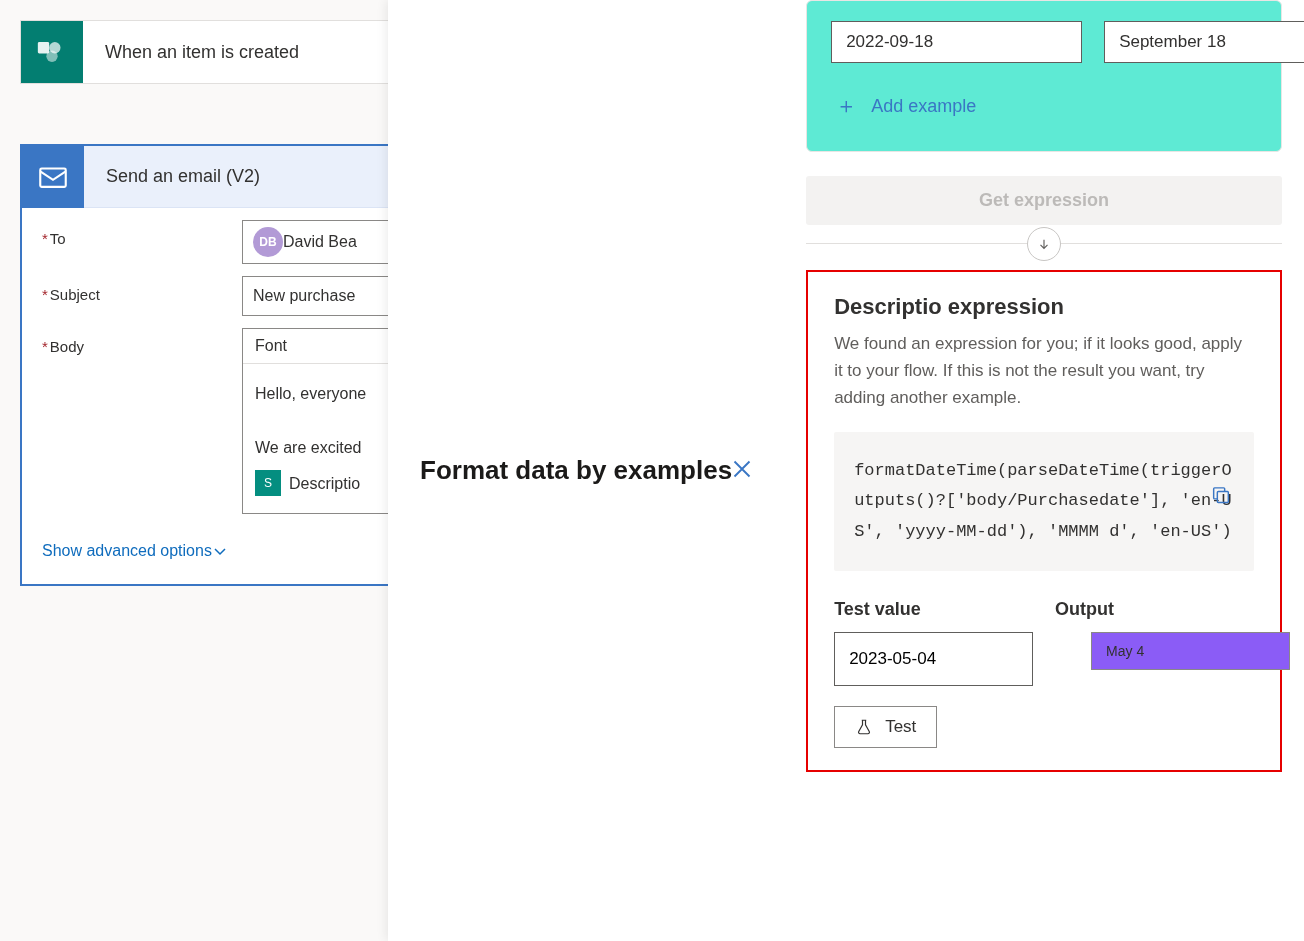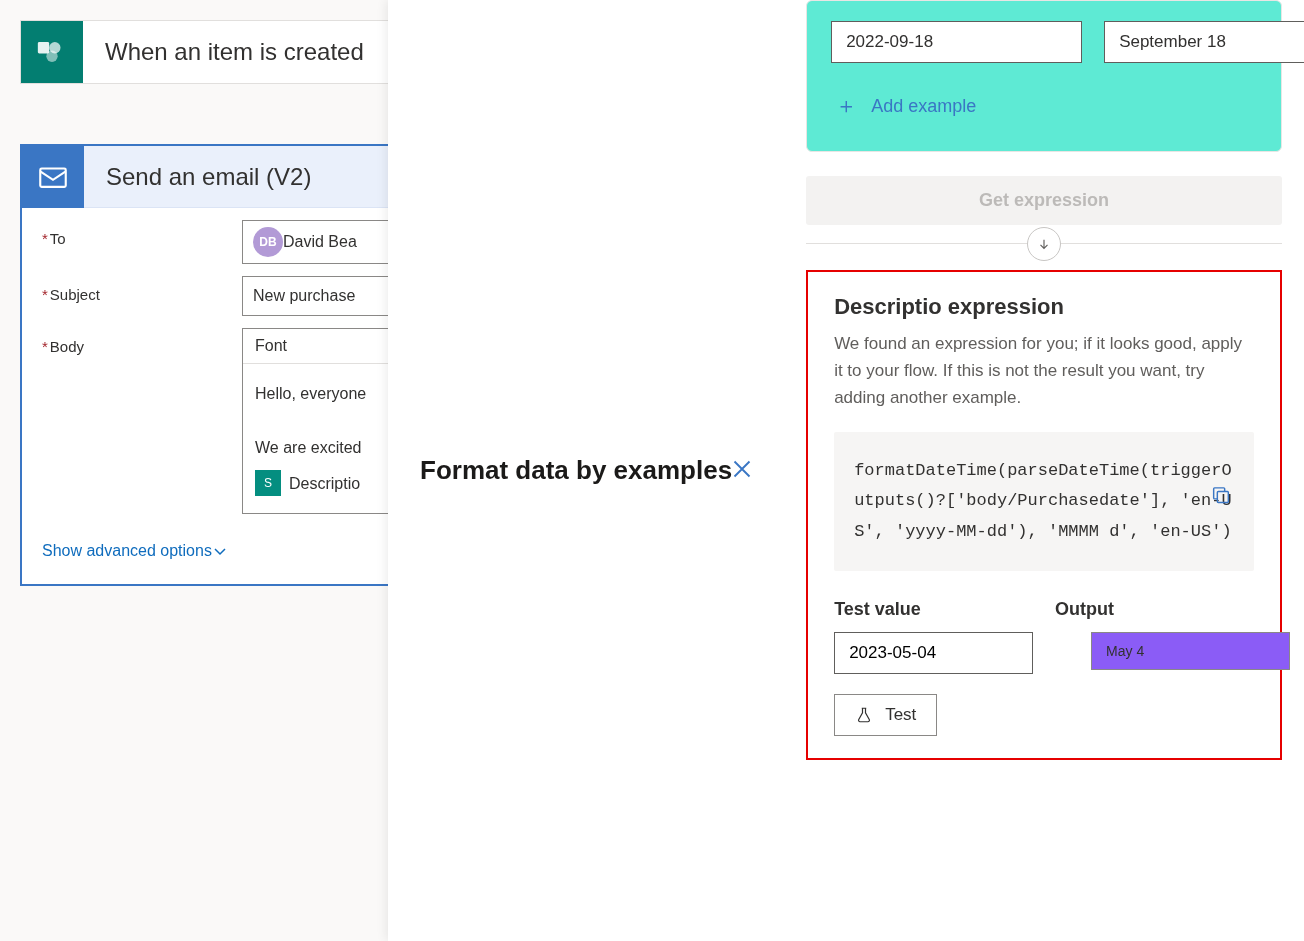--- a/index.html
+++ b/index.html
@@ -8,21 +8,21 @@
     
     .flow-canvas { position: absolute; left: 0; top: 0; bottom: 0; right: 0; padding: 20px; }
     .trigger-card, .action-card { background: #fff; border: 1px solid #e1dfdd; margin-bottom: 60px; width: 680px; }
     .trigger-card { margin-left: 0; }
     .card-header { display: flex; align-items: center; height: 62px; }
     .trigger-header { }
     .trigger-icon, .action-icon { width: 62px; height: 62px; display: flex; align-items: center; justify-content: center; color: #fff; flex-shrink: 0; }
     .trigger-icon { background: #037e71; }
     .action-icon { background: #3a76c4; }
     .trigger-icon svg, .action-icon svg { width: 34px; height: 34px; }
-    .card-title { font-size: 24px; padding-left: 22px; color: #323130; font-weight: 400; }
+    .card-title { font-size: 18px; padding-left: 22px; color: #323130; font-weight: 400; }
 
     .action-card { border: 2px solid #3a76c4; width: 680px; }
     .action-header { background: #eaf0fb; border-bottom: 1px solid #dbe4f5; }
     .action-body { padding: 12px 20px 20px 20px; }
     .field-row { display: flex; align-items: flex-start; margin-bottom: 12px; }
     .field-label-col { width: 200px; padding-top: 10px; font-size: 15px; color: #323130; }
     .req-star { color: #a4262c; margin-right: 2px; }
     .field-input-col { flex: 1; }
     .bordered-input { border: 1px solid #8a8886; background: #fff; display: flex; align-items: center; padding: 6px 10px; min-height: 40px; font-size: 16px; color: #323130; }
     .avatar-chip { width: 30px; height: 30px; border-radius: 50%; background: #b29ad6; color: #fff; font-size: 12px; font-weight: 700; display: flex; align-items: center; justify-content: center; margin-right: 0; }
@@ -64,21 +64,21 @@
     .suggest-title { font-size: 22px; font-weight: 700; margin-bottom: 10px; }
     .suggest-desc { font-size: 17px; color: #605e5c; line-height: 1.6; margin-bottom: 20px; }
     .code-block { background: #f6f5f4; padding: 24px 20px; position: relative; font-family: Consolas, "Courier New", monospace; font-size: 17px; line-height: 1.8; color: #323130; border-radius: 2px; }
     .code-block .code-text { max-width: 700px; word-break: break-all; white-space: pre-wrap; }
     .copy-btn { position: absolute; right: 22px; top: 50%; transform: translateY(-50%); color: #3a76c4; cursor: pointer; }
     .copy-btn svg { width: 22px; height: 22px; }
 
     .test-row { display: flex; gap: 22px; margin-top: 28px; }
     .test-col { flex: 1; }
     .test-label { font-size: 18px; font-weight: 600; margin-bottom: 12px; }
-    .test-input { width: 100%; border: 1px solid #605e5c; padding: 10px 14px; font-size: 17px; background: #fff; font-family: inherit; }
+    .test-input { width: 100%; border: 1px solid #605e5c; padding: 16px 14px; font-size: 17px; background: #fff; font-family: inherit; }
     .test-output { width: 100%; border: 1px solid #8a8886; background: #8b5cf6; padding: 10px 14px; font-size: 14px; color: #323130; margin-left: 36px; }
 
     .test-btn { margin-top: 20px; display: inline-flex; align-items: center; gap: 12px; border: 1px solid #8a8886; background: #fff; padding: 10px 20px; font-size: 17px; color: #323130; cursor: pointer; }
     .test-btn svg { width: 18px; height: 18px; }
   </style>
 </head>
 <body>
 
 <div class="flow-canvas">
 

